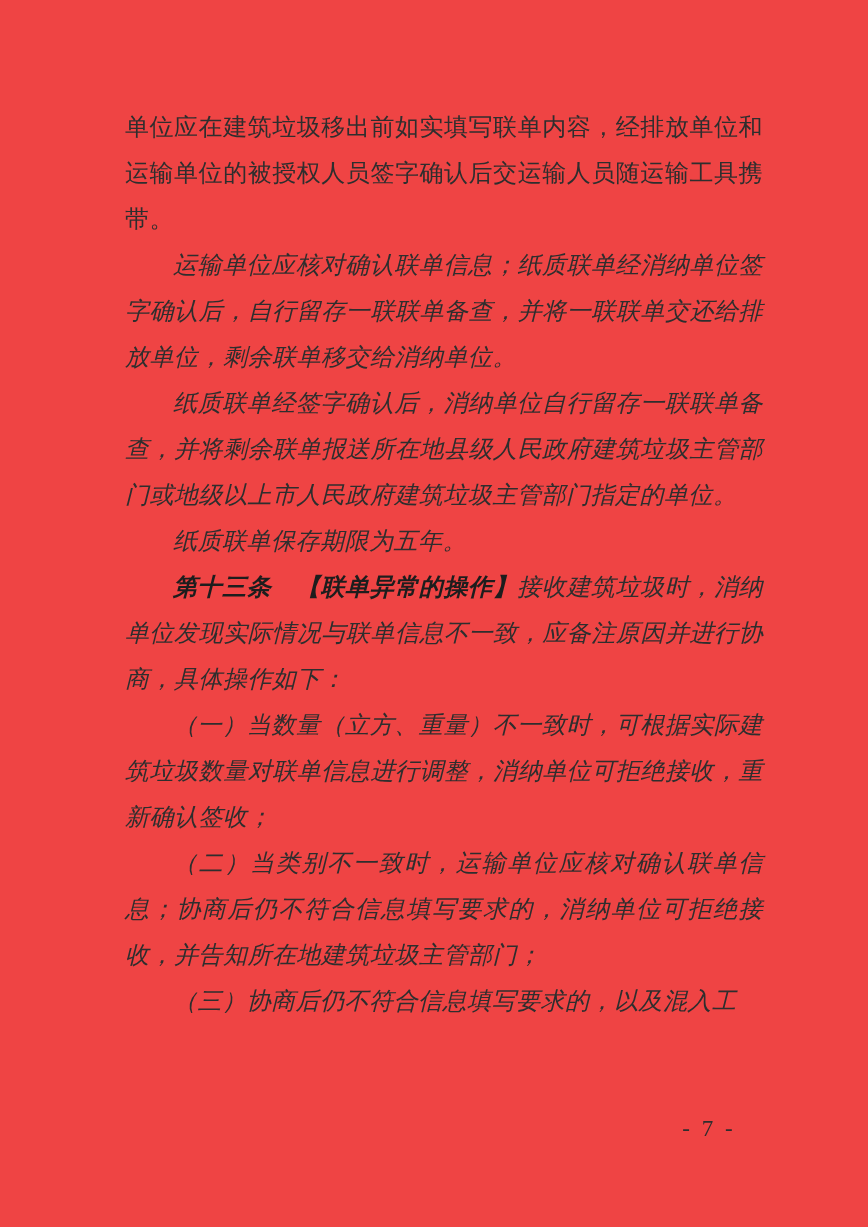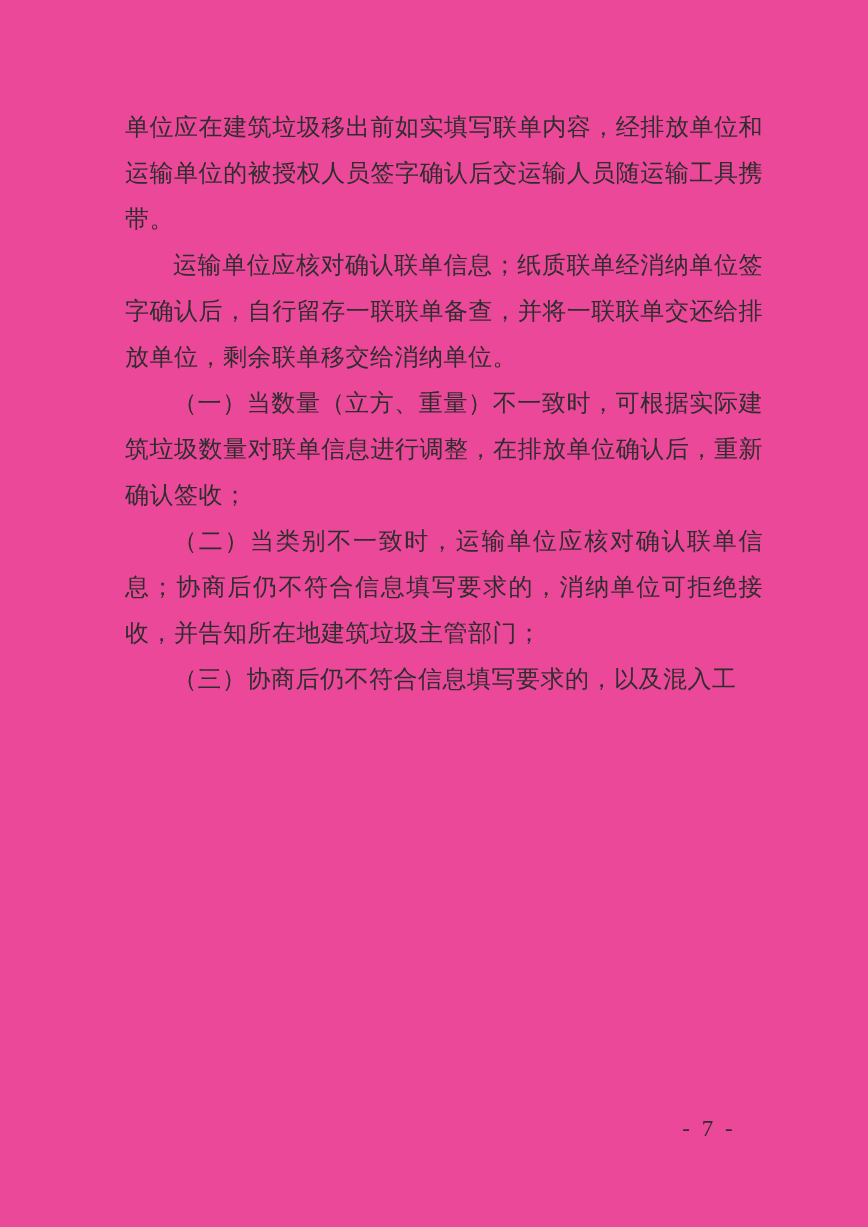--- a/index.html
+++ b/index.html
@@ -11,40 +11,41 @@
     width: 868px;
     height: 1227px;
     position: relative;
     overflow: hidden;
     font-family: "Liberation Serif", "DejaVu Serif", serif;
     color: #2e2e2e;
   }
   .page {
     position: absolute;
     inset: 0;
-    background: #ec4899;
+    background: #ef4444;
     padding-left: 24px;
   }
   .content {
     position: absolute;
     left: 125px;
     top: 104px;
     width: 638px;
   }
   .para {
     margin: 0;
     font-size: 24px;
     line-height: 46px;
     text-align: justify;
     text-justify: inter-ideograph;
     letter-spacing: 0.5px;
     color: #2e2e2e;
   }
   .para.indent {
     text-indent: 2em;
+    font-style: italic;
   }
   .para b {
     font-weight: bold;
     color: #1d1d1d;
   }
   .page-footer {
     position: absolute;
     left: 664px;
     top: 1114px;
     width: 90px;
@@ -60,24 +61,27 @@
 
 <div class="page">
 
   <div class="content">
 
     <p class="para">单位应在建筑垃圾移出前如实填写联单内容，经排放单位和运输单位的被授权人员签字确认后交运输人员随运输工具携带。</p>
 
     <p class="para indent">运输单位应核对确认联单信息；纸质联单经消纳单位签字确认后，自行留存一联联单备查，并将一联联单交还给排放单位，剩余联单移交给消纳单位。</p>
 
 
+    <p class="para indent">纸质联单经签字确认后，消纳单位自行留存一联联单备查，并将剩余联单报送所在地县级人民政府建筑垃圾主管部门或地级以上市人民政府建筑垃圾主管部门指定的单位。</p>
 
+    <p class="para indent">纸质联单保存期限为五年。</p>
 
+    <p class="para indent"><b>第十三条　【联单异常的操作】</b><span>接收建筑垃圾时，消纳单位发现实际情况与联单信息不一致，应备注原因并进行协商，具体操作如下：</span></p>
 
-    <p class="para indent">（一）当数量（立方、重量）不一致时，可根据实际建筑垃圾数量对联单信息进行调整，在排放单位确认后，重新确认签收；</p>
+    <p class="para indent">（一）当数量（立方、重量）不一致时，可根据实际建筑垃圾数量对联单信息进行调整，消纳单位可拒绝接收，重新确认签收；</p>
 
     <p class="para indent">（二）当类别不一致时，运输单位应核对确认联单信息；协商后仍不符合信息填写要求的，消纳单位可拒绝接收，并告知所在地建筑垃圾主管部门；</p>
 
     <p class="para indent">（三）协商后仍不符合信息填写要求的，以及混入工</p>
 
   </div>
 
   <div class="page-footer">- 7 -</div>
 
 </div>

